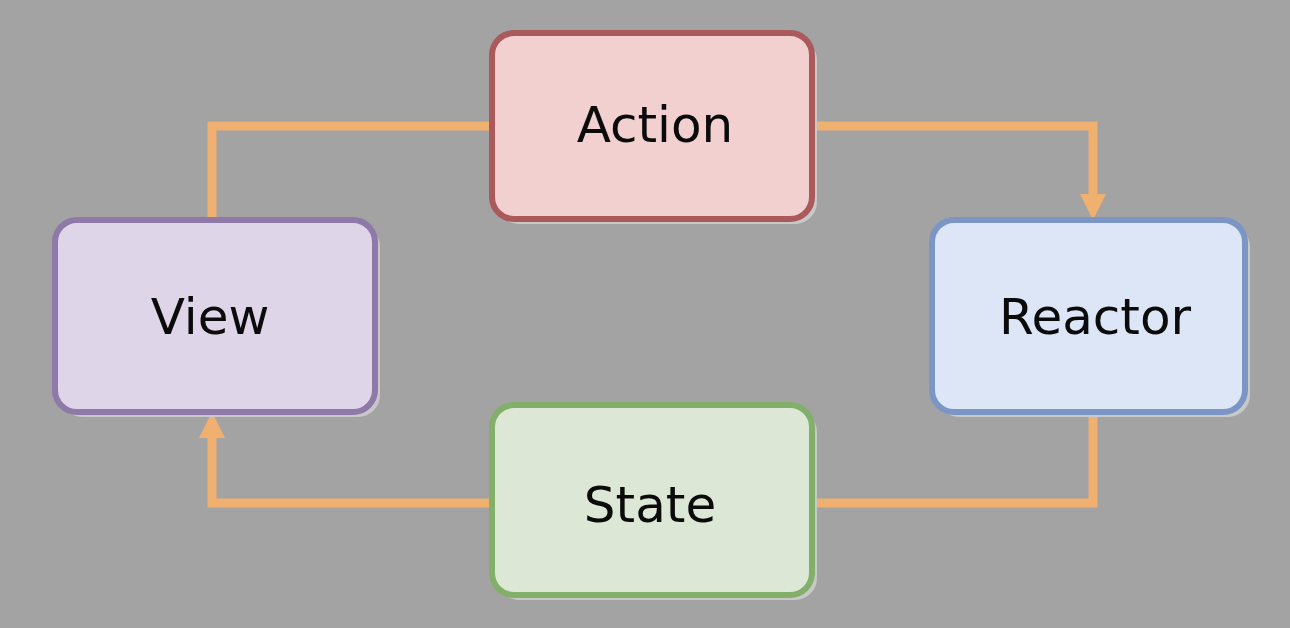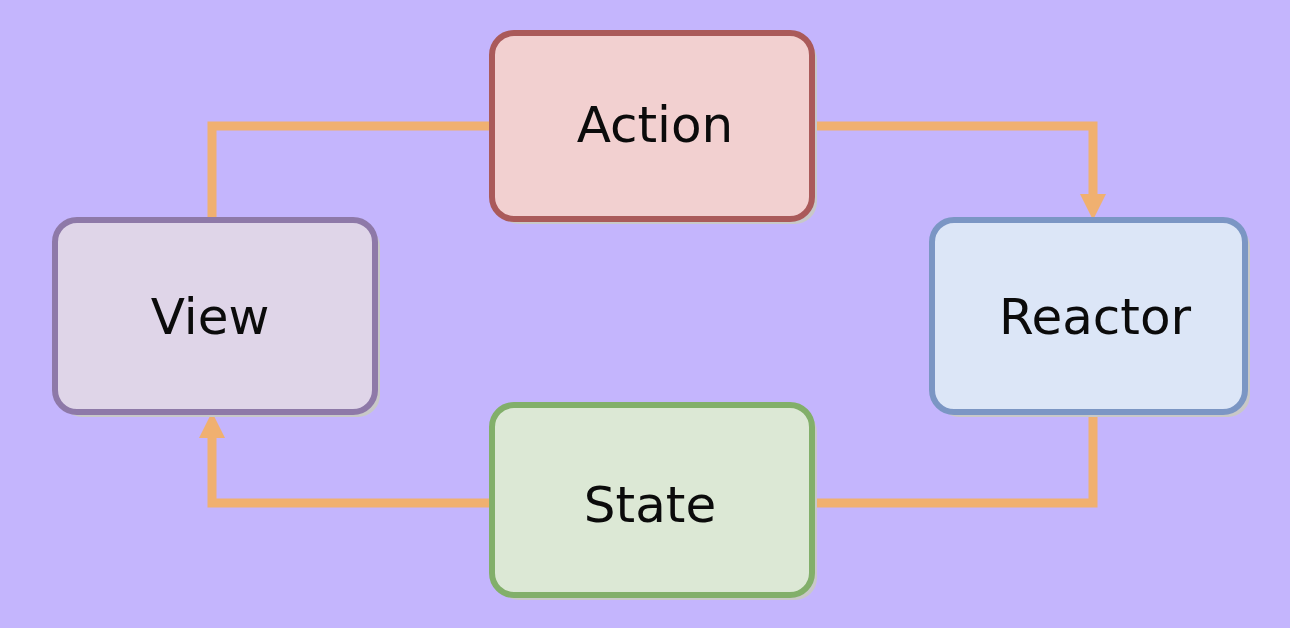--- a/index.html
+++ b/index.html
@@ -7,21 +7,21 @@
     padding: 0;
     background: #ffffff;
   }
   body {
     font-family: "DejaVu Sans", sans-serif;
   }
   #diagram-canvas {
     position: relative;
     width: 1290px;
     height: 628px;
-    background: #c4b5fd;
+    background: #a3a3a3;
     overflow: hidden;
   }
   #diagram-svg {
     position: absolute;
     top: 0;
     left: 0;
     width: 1290px;
     height: 628px;
   }
   .node-label {

